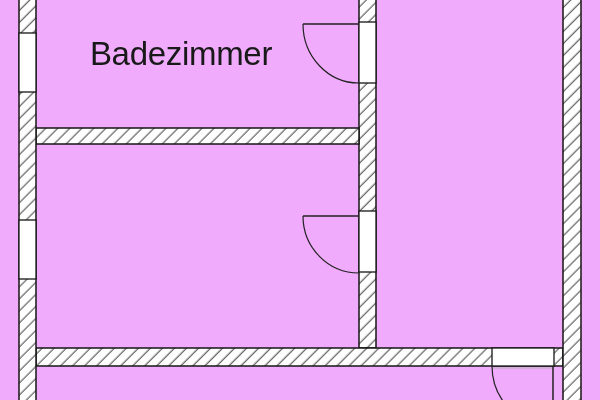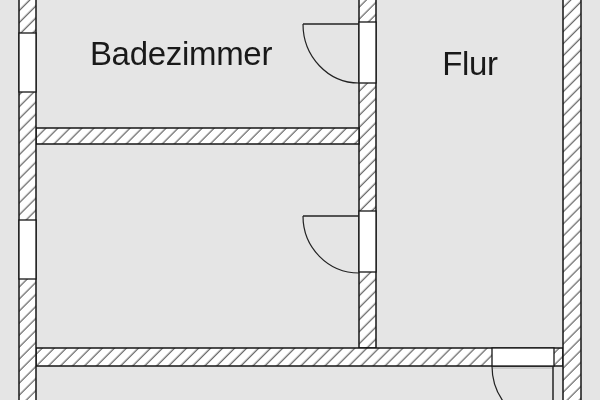--- a/index.html
+++ b/index.html
@@ -1,20 +1,20 @@
 <!DOCTYPE html>
 <html><head>
 <meta charset="utf-8">
 <style>
   html, body { margin: 0; padding: 0; background: #ffffff; }
   .stage {
     position: relative;
     width: 600px;
     height: 400px;
-    background: #e5e5e5;
+    background: #f0abfc;
     overflow: hidden;
     font-family: "Liberation Sans", sans-serif;
   }
   .plan-svg { position: absolute; left: 0; top: 0; display: block; }
   .room-label {
     position: absolute;
     transform: translate(-50%, -50%);
     font-size: 33px;
     letter-spacing: -0.3px;
     color: #191919;
@@ -62,16 +62,15 @@
     <g>
       <rect x="492" y="348" width="62" height="18" fill="#ffffff" stroke="#161616" stroke-width="1.3"></rect>
       <line x1="493" y1="368" x2="553" y2="368" stroke="#b0b0b0" stroke-width="1"></line>
       <path d="M 492 366 A 61 61 0 0 0 553 427" fill="none" stroke="#222222" stroke-width="1.2"></path>
       <line x1="553" y1="366" x2="553" y2="427" stroke="#222222" stroke-width="1.5"></line>
     </g>
   </svg>
 
   <div class="room-label label-badezimmer">Badezimmer</div>
 
-  <div class="room-label label-flur">Flur</div>
 
 
 </div>
 
 </body></html>

